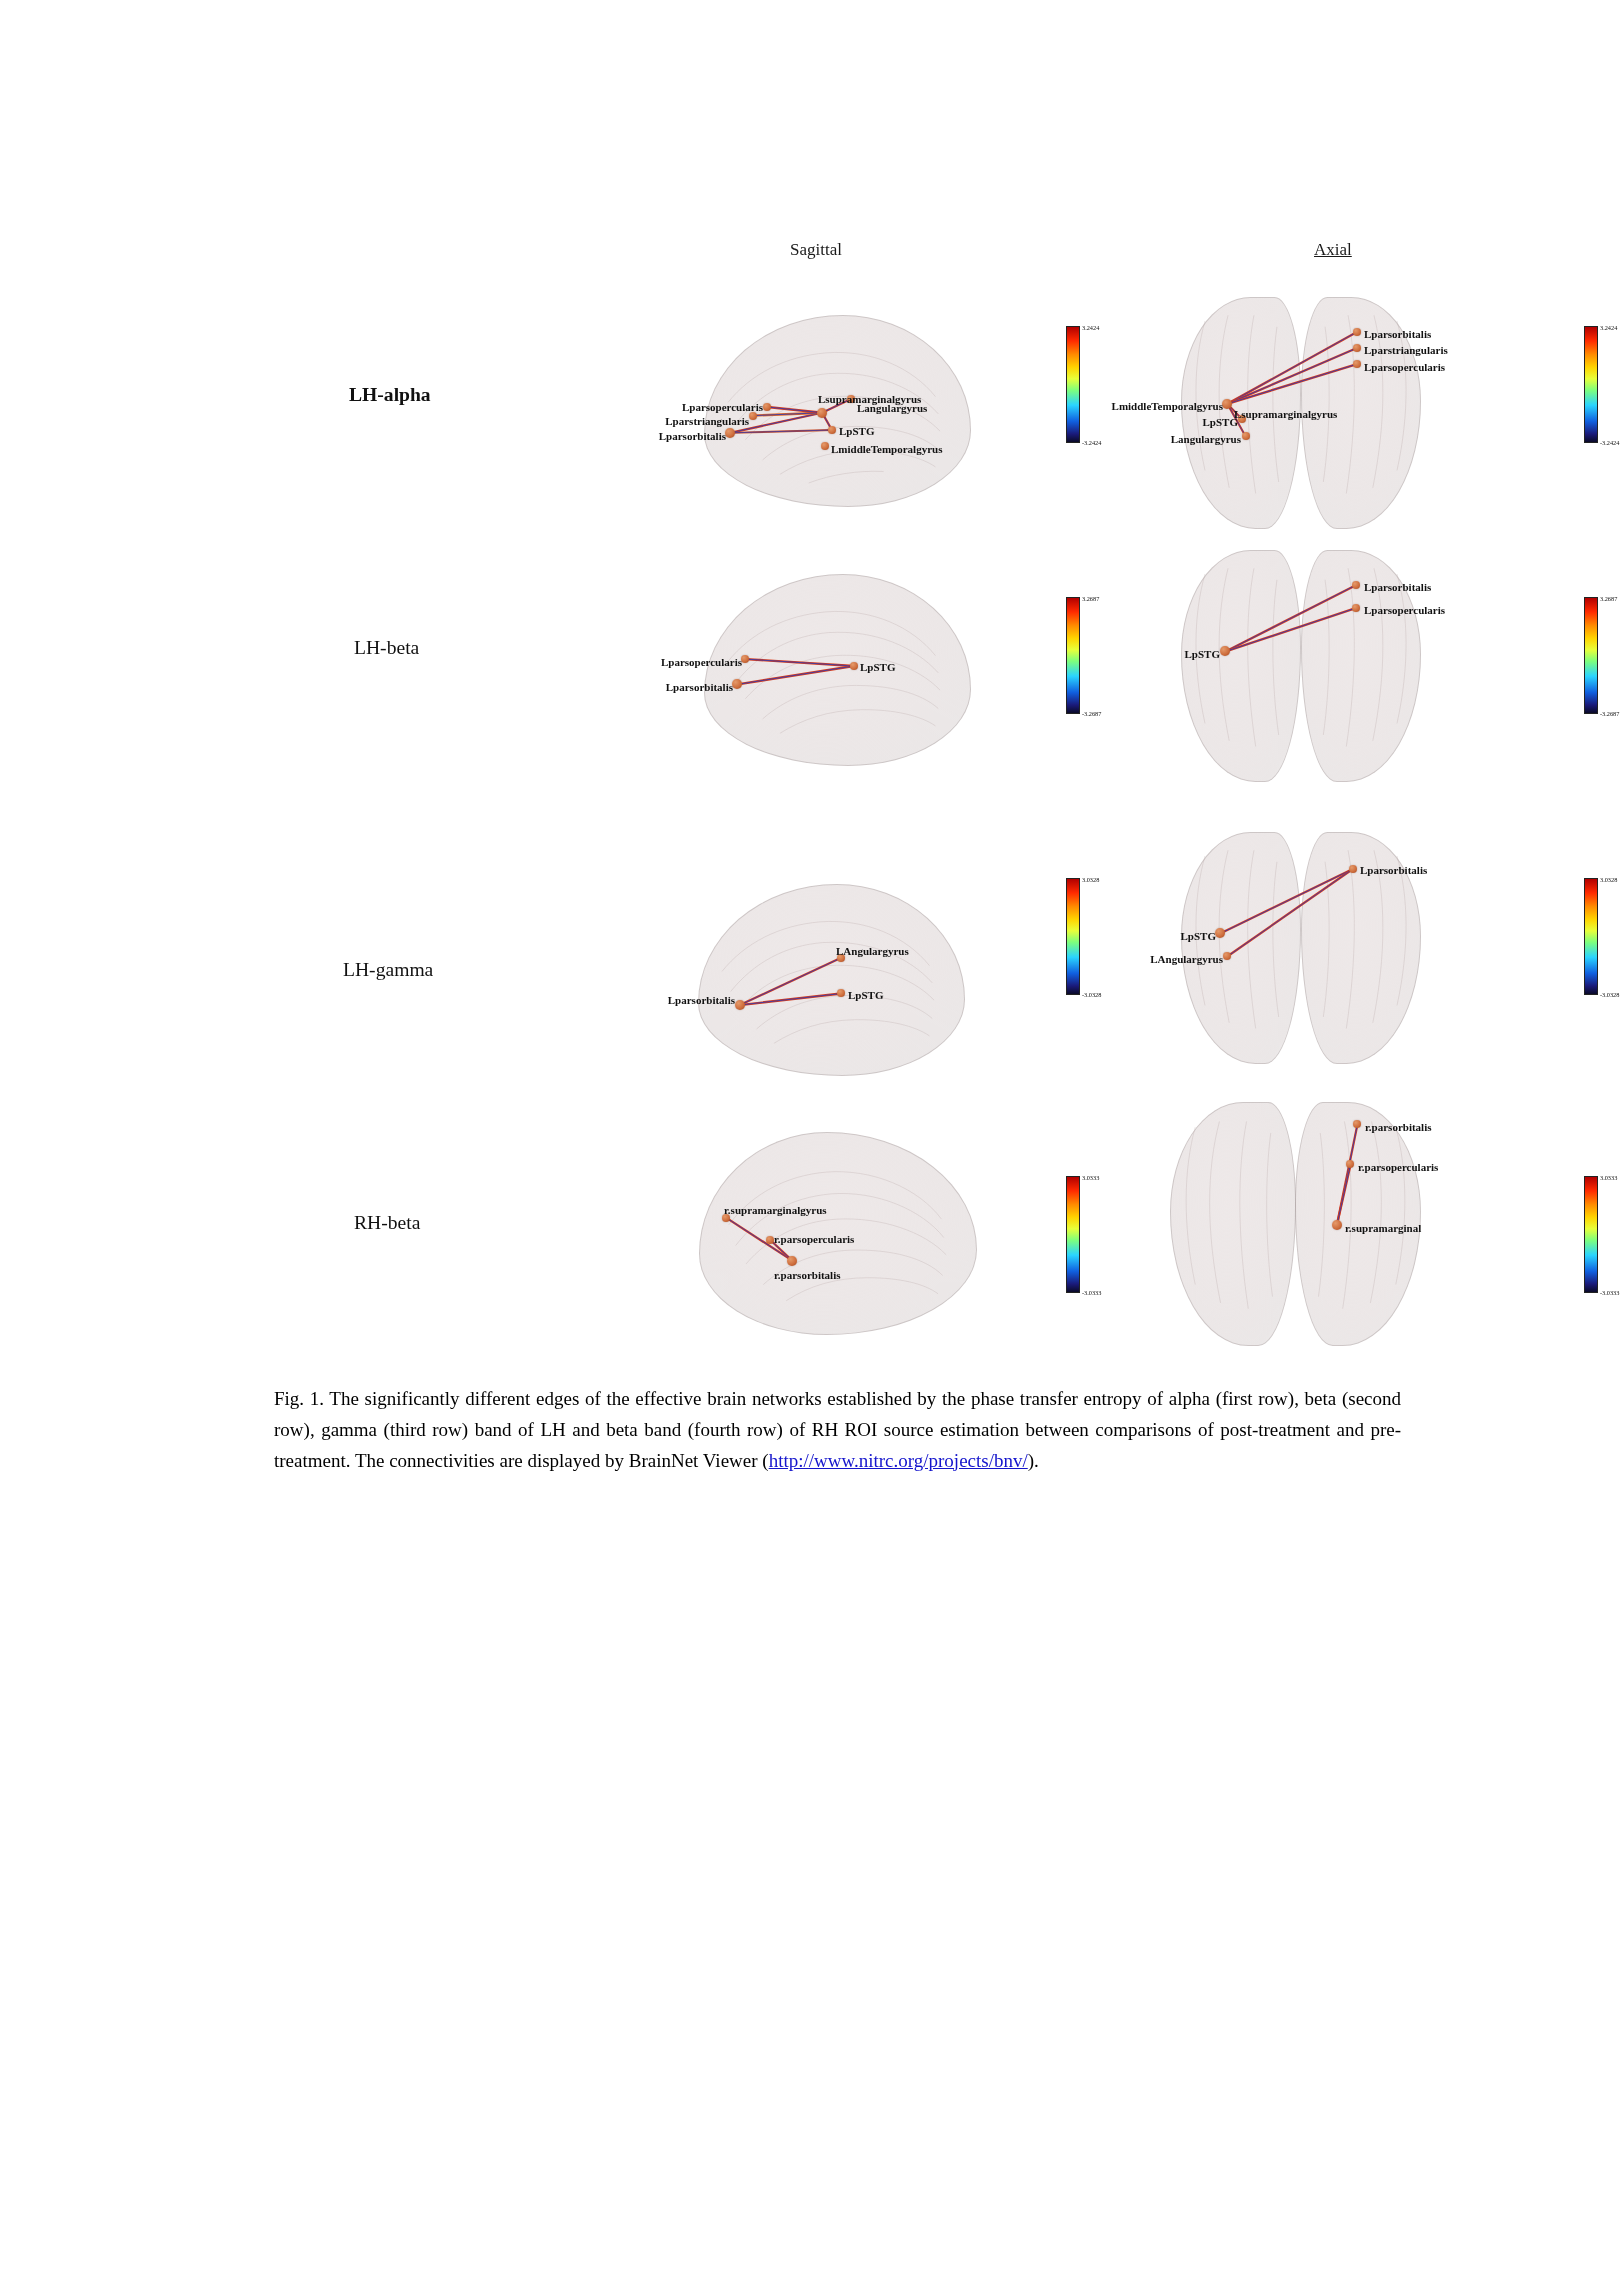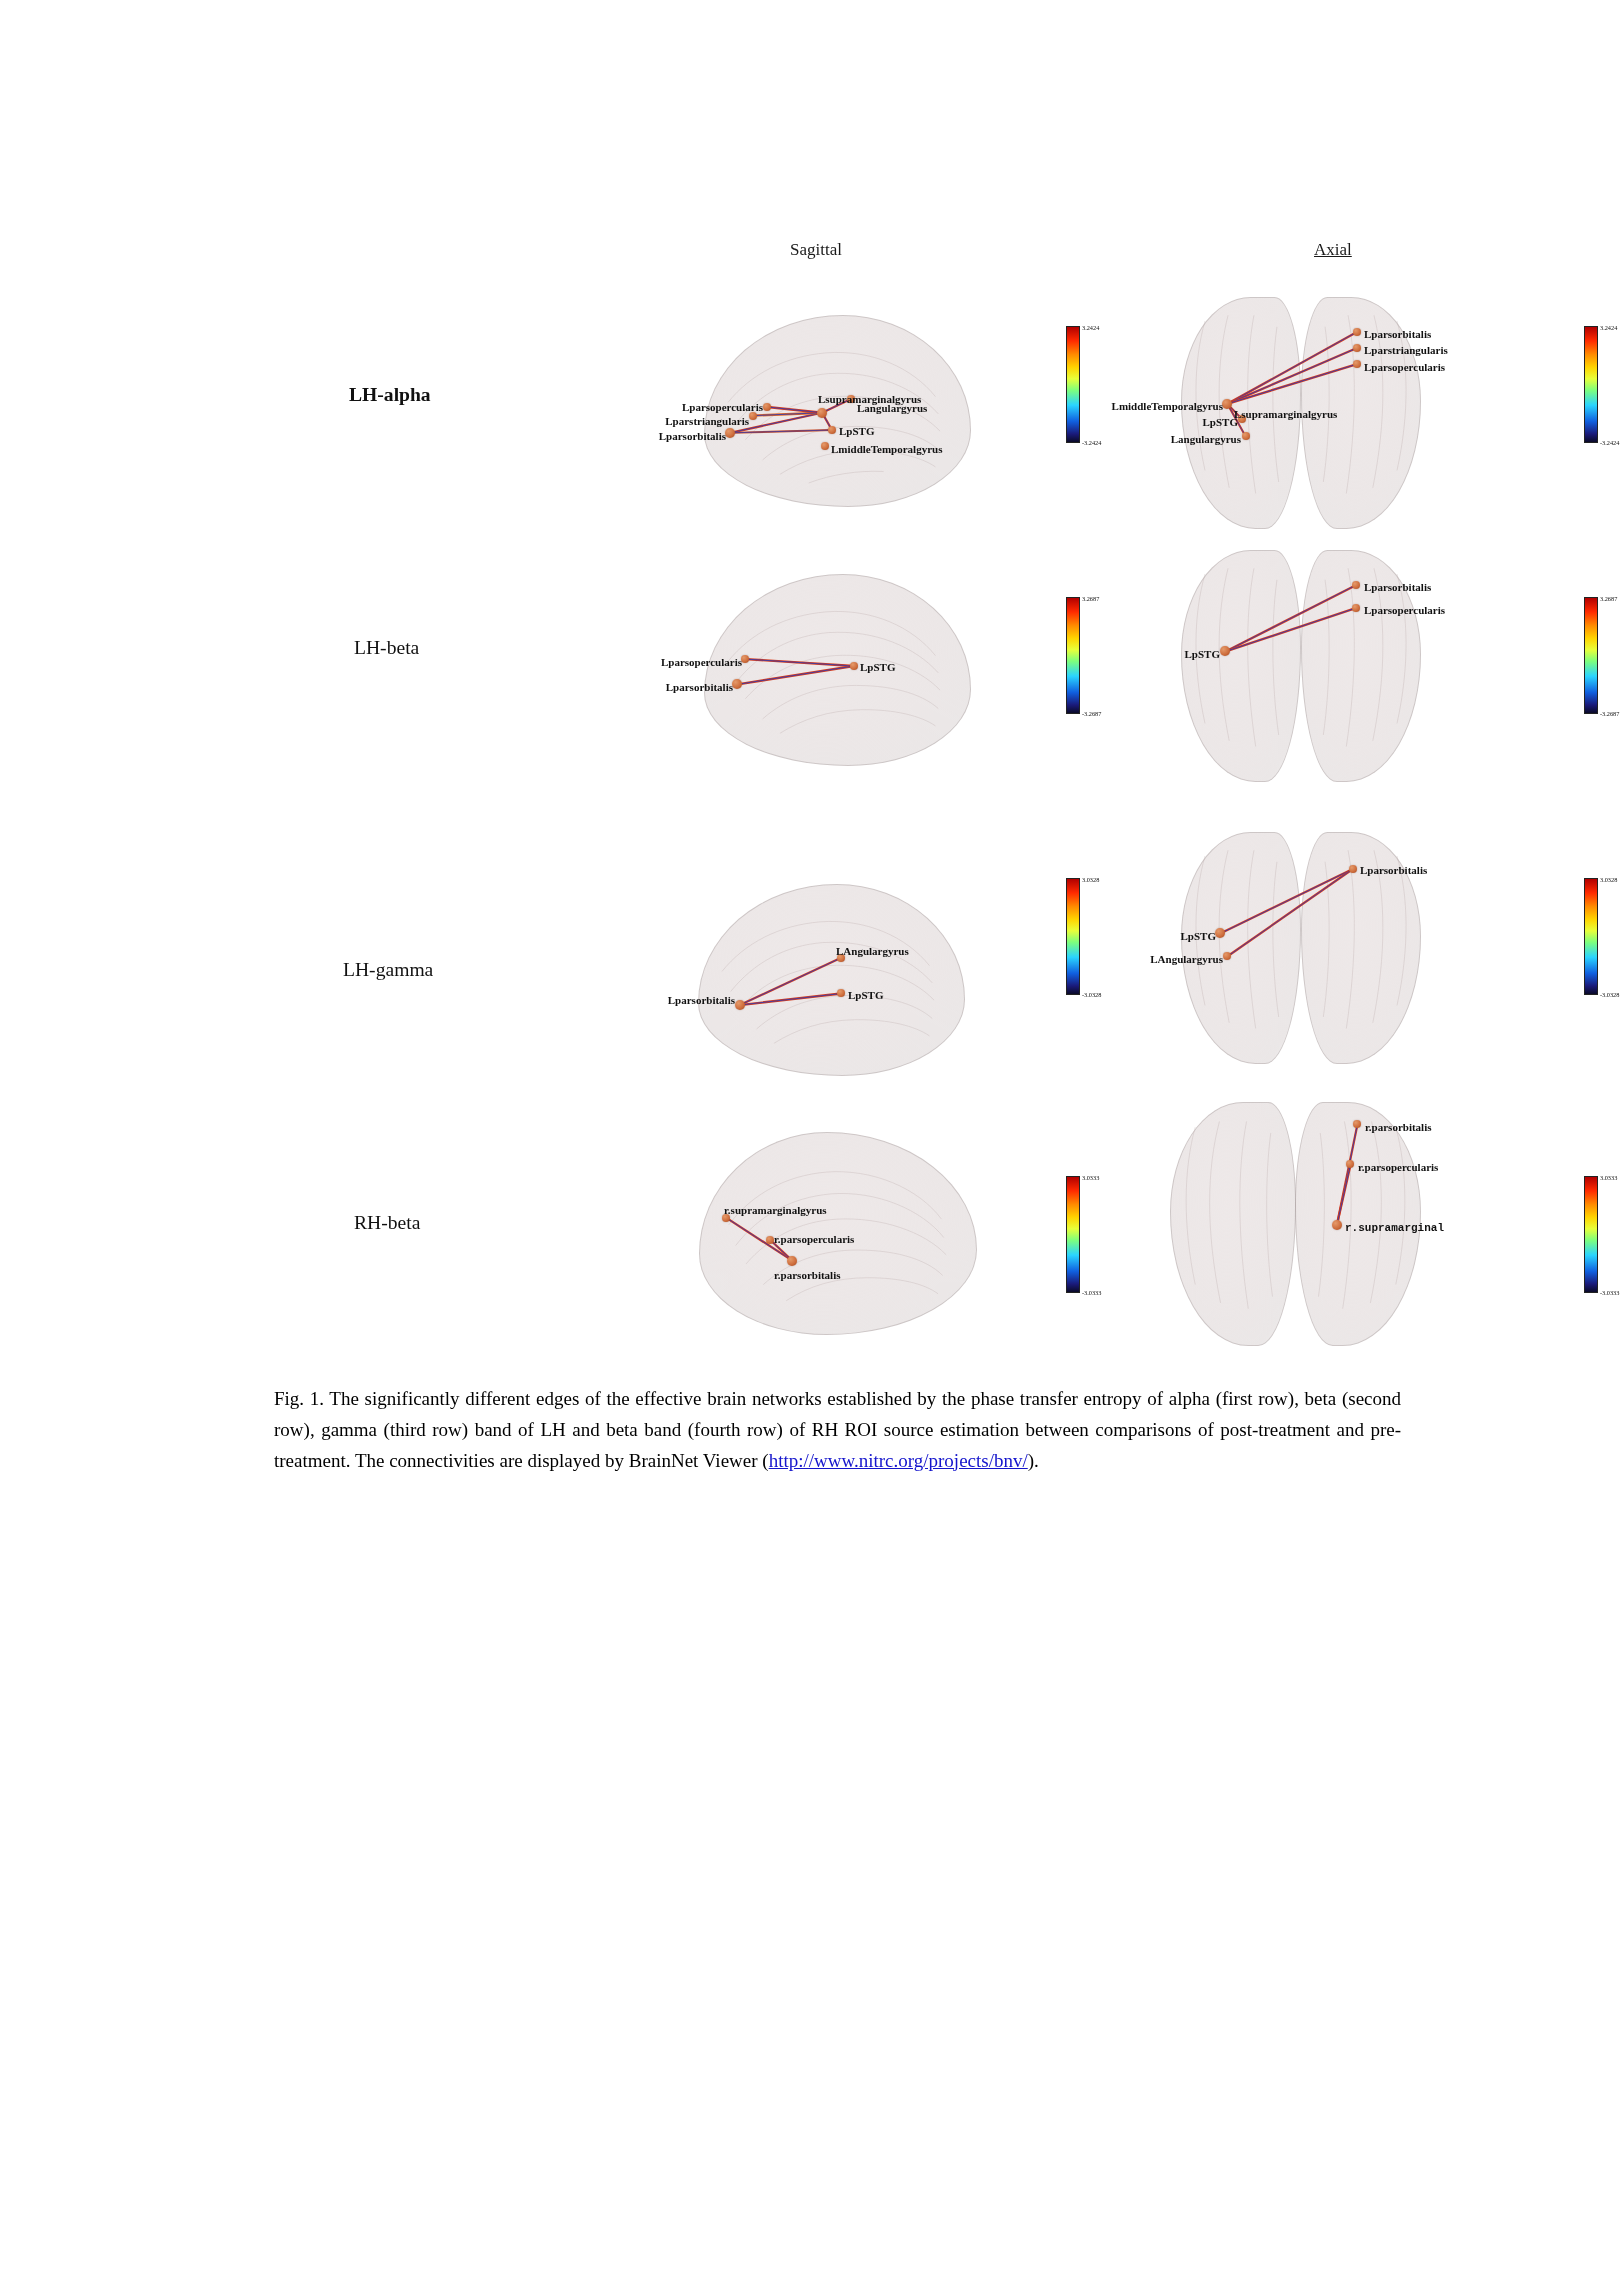--- a/index.html
+++ b/index.html
@@ -498,21 +498,21 @@
           <path d="M404,138 L380,244" stroke="#d63b1c" stroke-width="4"></path>
           <path d="M404,138 L380,244" stroke="#3c3ca8" stroke-width="1.6"></path>
         </g>
       </svg>
       <div class="node sm" style="left:239px; top:39px;"></div>
       <div class="node sm" style="left:232px; top:79px;"></div>
       <div class="node" style="left:219px; top:140px;"></div>
 
       <div class="node-label" style="left:247px; top:36px;">r.parsorbitalis</div>
       <div class="node-label" style="left:240px; top:76px;">r.parsopercularis</div>
-      <div class="node-label" style="left:227px; top:137px;font-family:Liberation Mono, monospace;">r.supramarginal</div>
+      <div class="node-label" style="left:227px; top:137px;">r.supramarginal</div>
     </div>
 
     <div class="colorbar" style="left:1271px; top:936px; height:115px;">
       <div class="cb-tick cb-top">3.0333</div>
       <div class="cb-tick cb-bot">-3.0333</div>
     </div>
 
   </div>
 
   <div class="caption">

